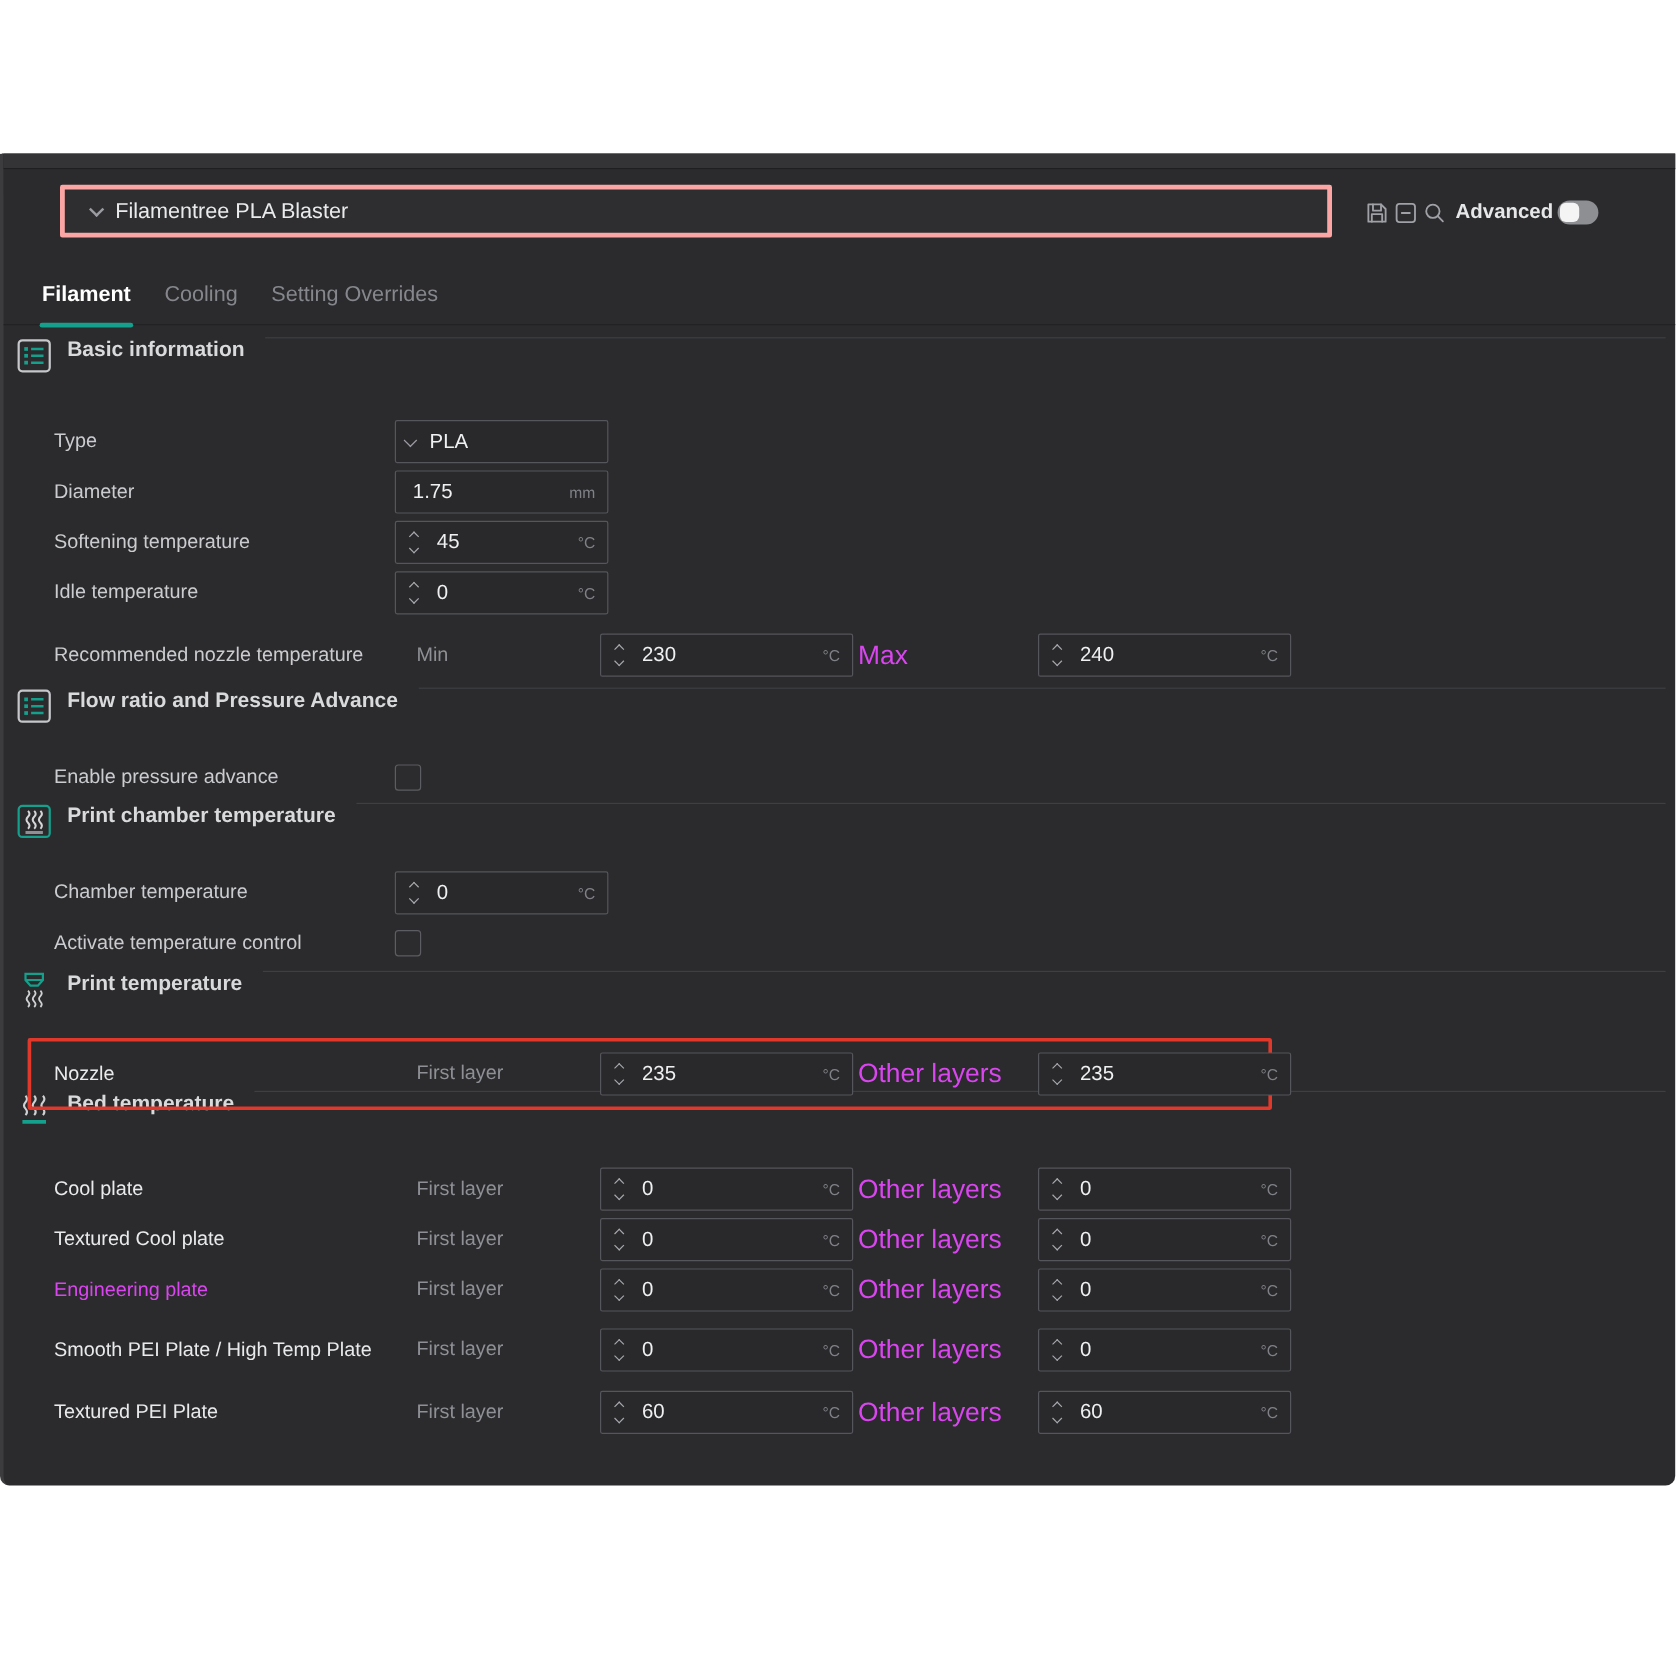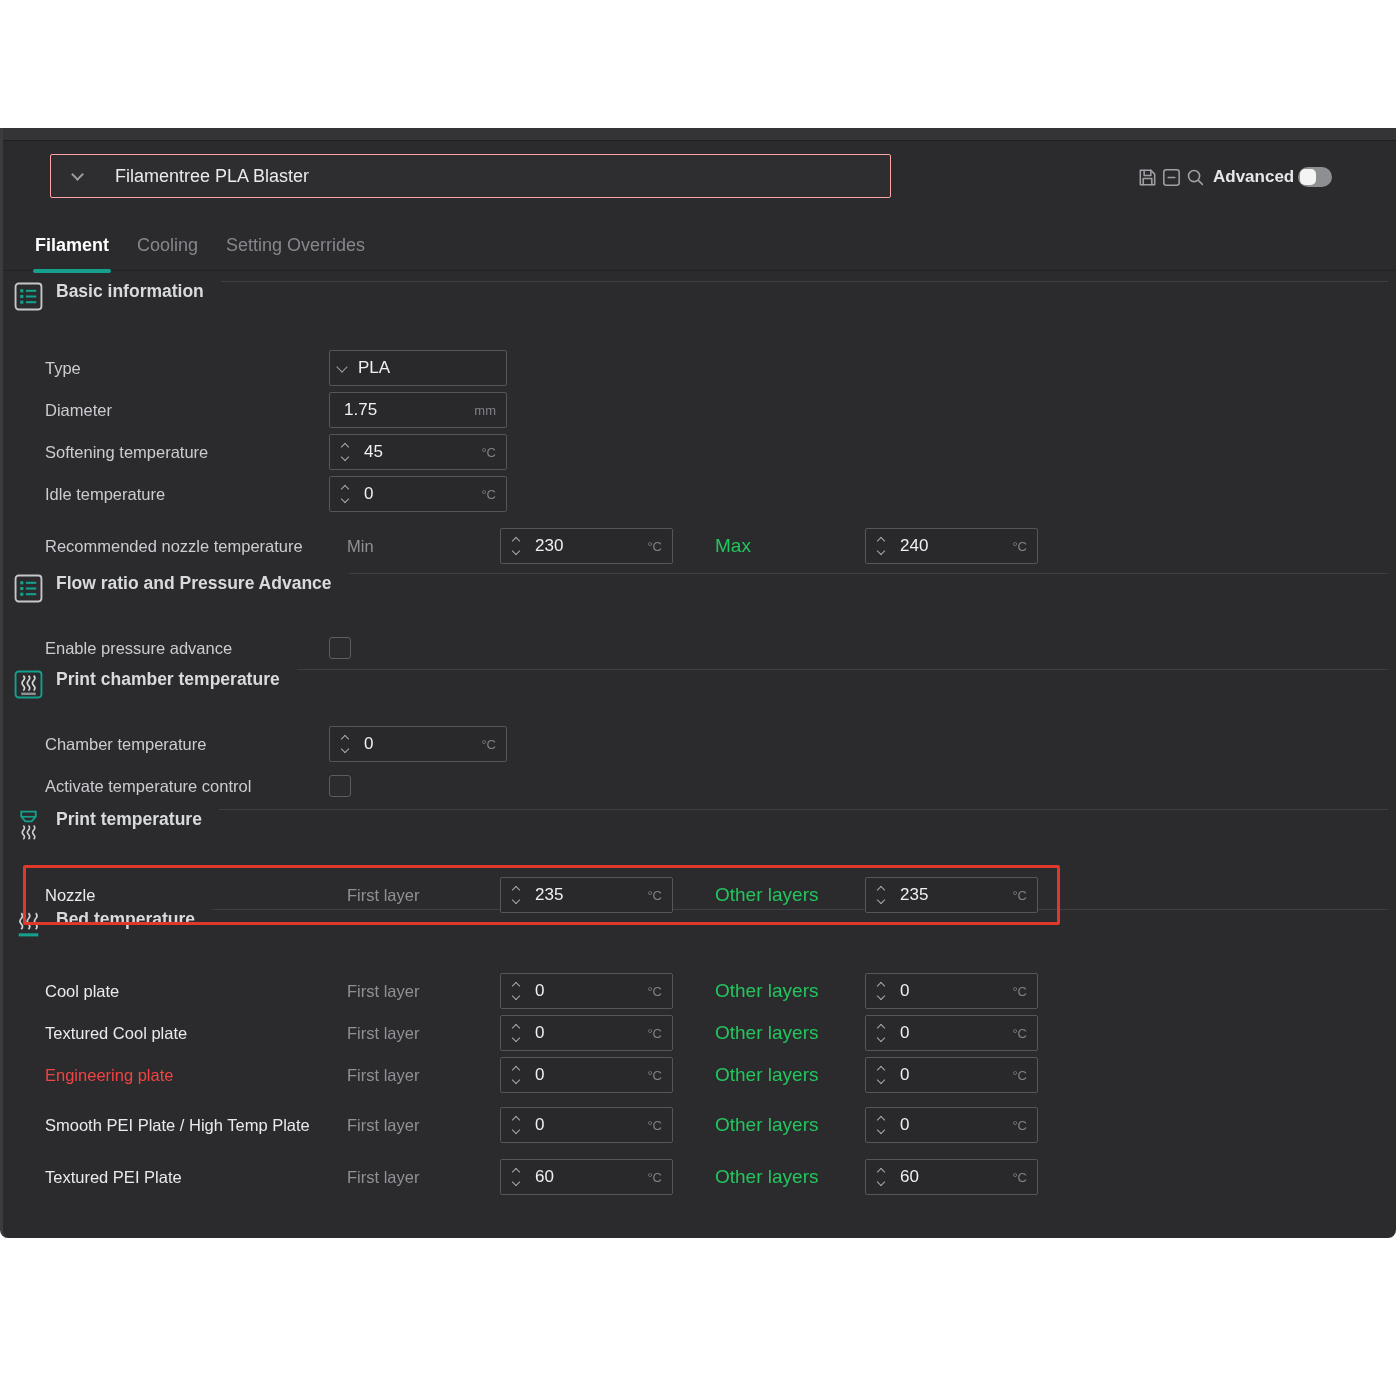--- a/index.html
+++ b/index.html
@@ -6,23 +6,23 @@
   html,body { width:1400px; height:1400px; background:#ffffff;
     font-family:"Liberation Sans", sans-serif; }
   .canvas { position:relative; width:1400px; height:1400px; background:#ffffff; overflow:hidden; }
 
   .window { position:absolute; left:0; top:128px; width:1396px; height:1110px;
     background:#2b2b2d; border-left:3px solid #3c3c3e; border-radius:0 0 8px 8px; }
   .win-top-strip { height:13px; background:#343436; border-bottom:1px solid #1f1f21; }
 
   
   .header-bar { position:relative; height:72px; }
-  .preset-box { position:absolute; left:47px; top:13px; width:841px; height:44px;
-    background:#2e2e30; border:1px solid #fca5a5; border-radius:2px;
-    display:flex; align-items:center; padding-left:14px; gap:26px; cursor:pointer; }
+  .preset-box { position:absolute; left:47px; top:13px; width:1060px; height:44px;
+    background:#2e2e30; border:4px solid #fca5a5; border-radius:2px;
+    display:flex; align-items:center; padding-left:14px; gap:4px; cursor:pointer; }
   .preset-box .txt { color:#e9eaec; font-size:18px; }
   .top-icons { position:absolute; left:1132px; top:24px; display:flex; align-items:center; }
   .tool-ic { width:24px; height:24px; display:flex; align-items:center; justify-content:center; cursor:pointer; }
   .tool-ic svg { stroke:#9fa1a6; fill:none; stroke-width:1.6; stroke-linecap:round; stroke-linejoin:round; }
   .adv-label { color:#e6e7e9; font-size:17px; font-weight:600; margin-left:6px; }
   .toggle { position:relative; width:34px; height:20px; background:#8e8f93; border-radius:10px; cursor:pointer; margin-left:4px; }
   .toggle .knob { position:absolute; left:2px; top:2px; width:16px; height:16px; background:#f4f4f5; border-radius:5px; }
 
   
   .tabs { display:flex; padding-left:30px; gap:24px; margin-top:18px; height:40px;
@@ -36,28 +36,28 @@
   .sec-header { display:flex; align-items:flex-start; gap:13px; padding-left:10px; height:34px; }
   .sec-header .sec-title { color:#d9dadc; font-size:17.5px; font-weight:700; white-space:nowrap; }
   .sec-header .rule { flex:1; height:1px; background:#3e3f42; margin:0 8px 0 4px; }
   .sec-ic { width:30px; height:30px; display:flex; align-items:center; justify-content:center; }
 
   
   .row { position:relative; height:42px; }
   .row > * { position:absolute; top:50%; transform:translateY(-50%);margin-top:20px; }
   .c-label { left:42px; width:295px; color:#cbccd0; font-size:16.5px; line-height:1.25; }
   .c-label.bright { color:#e9eaec; }
-  .c-label.dim { color:#ef4444; }
+  .c-label.dim { color:#d946ef; }
   .c-ctl  { left:326px; }
   .c-f1   { left:344px; width:145px; color:#8e9095; font-size:16.5px; }
   .c-box1 { left:497px; }
-  .c-f2   { left:712px; width:145px; color:#22c55e; font-size:19px; }
+  .c-f2   { left:712px; width:145px; color:#d946ef; font-size:22px; }
   .c-box2 { left:862px; }
 
-  .nbox { width:173px; height:36px; border:1px solid #55565b; border-radius:2px;
+  .nbox { width:211px; height:36px; border:1px solid #55565b; border-radius:2px;
     display:flex; align-items:center; background:#29292b; cursor:text; }
   .nbox.wide { width:178px; }
   .nbox .val { flex:1; color:#eef0f1; font-size:17px; font-weight:500; padding-left:4px; }
   .nbox .val.pad { padding-left:14px; }
   .nbox .unit { color:#7f8187; font-size:13px; padding-right:10px; }
   .spin { width:30px; display:flex; flex-direction:column; align-items:center; gap:4px; cursor:pointer; }
   .cv { width:6px; height:6px; border-right:1.5px solid #a7a9ae; border-bottom:1.5px solid #a7a9ae; }
   .cv.up { transform:rotate(-135deg); }
   .cv.down { transform:rotate(45deg); }
   .dd-chev { width:24px; display:flex; justify-content:center; }

